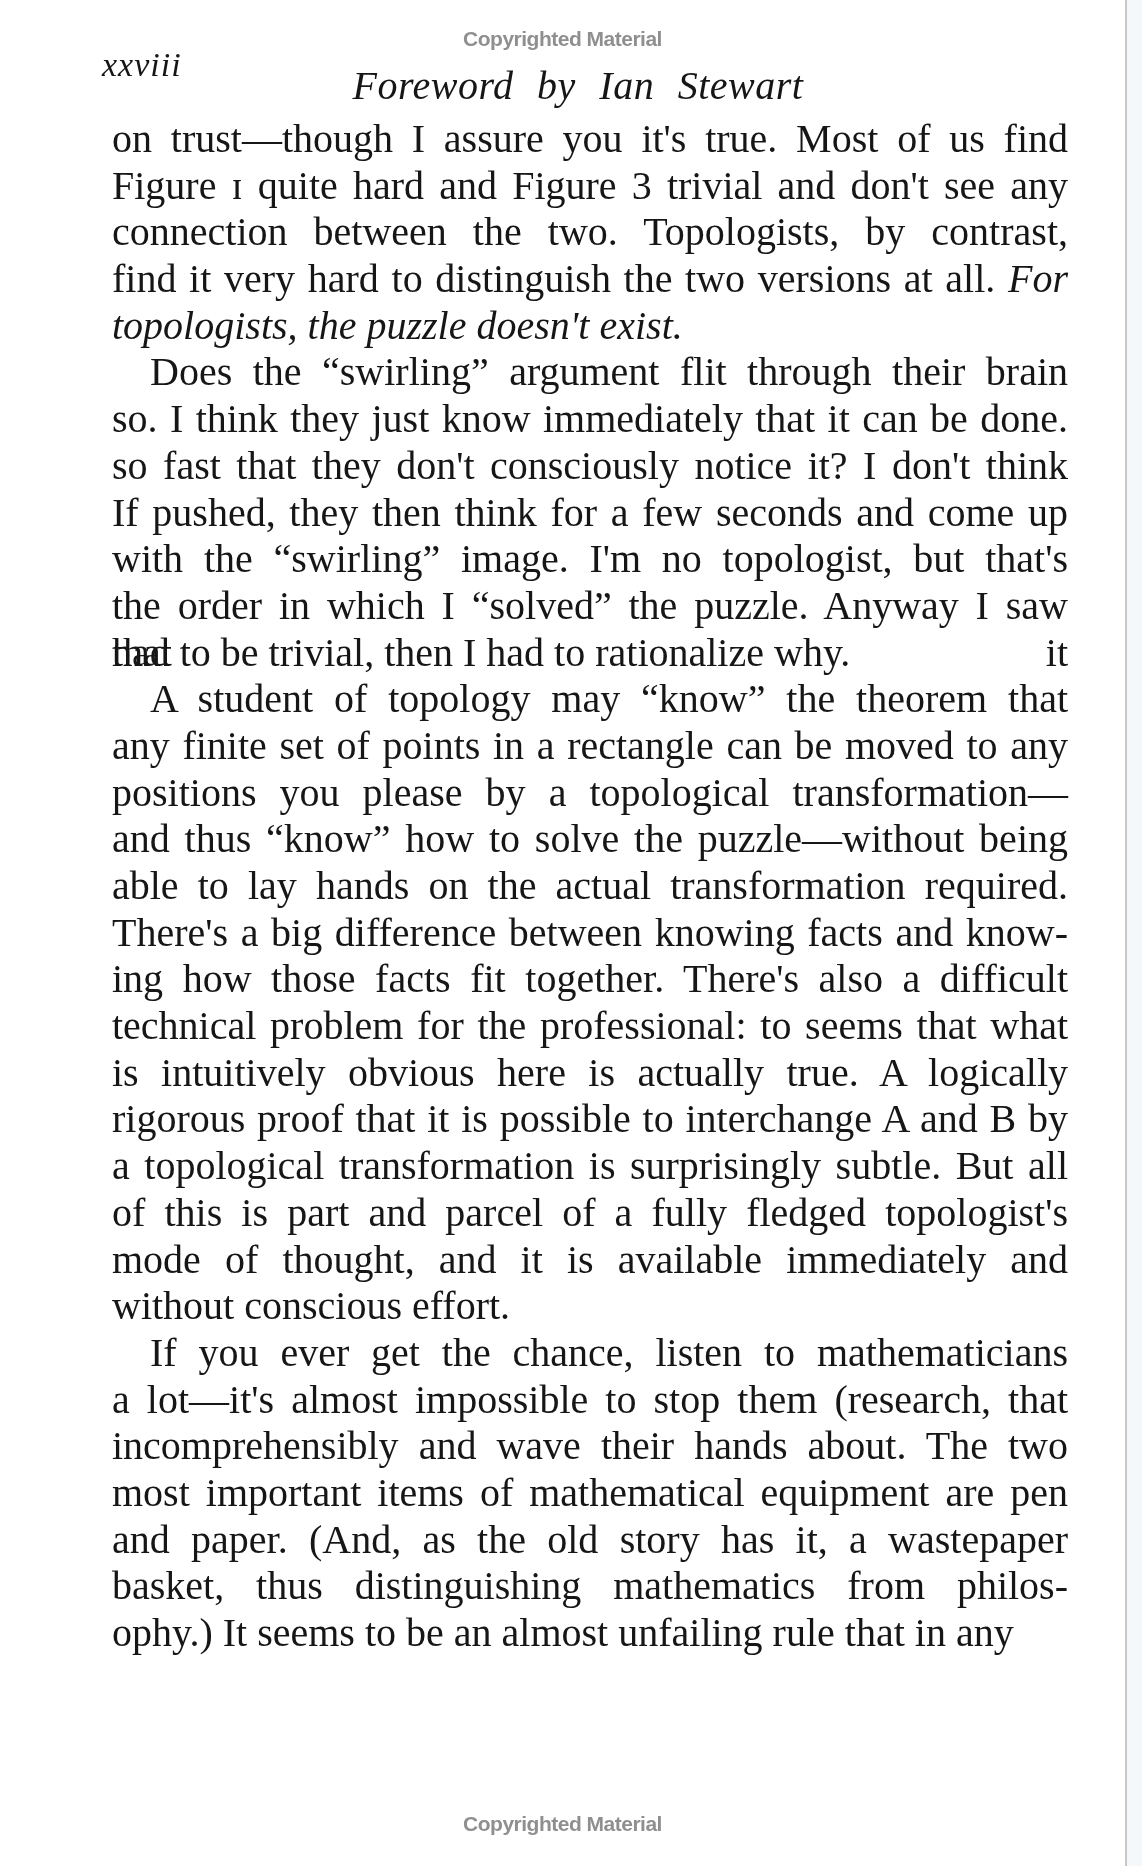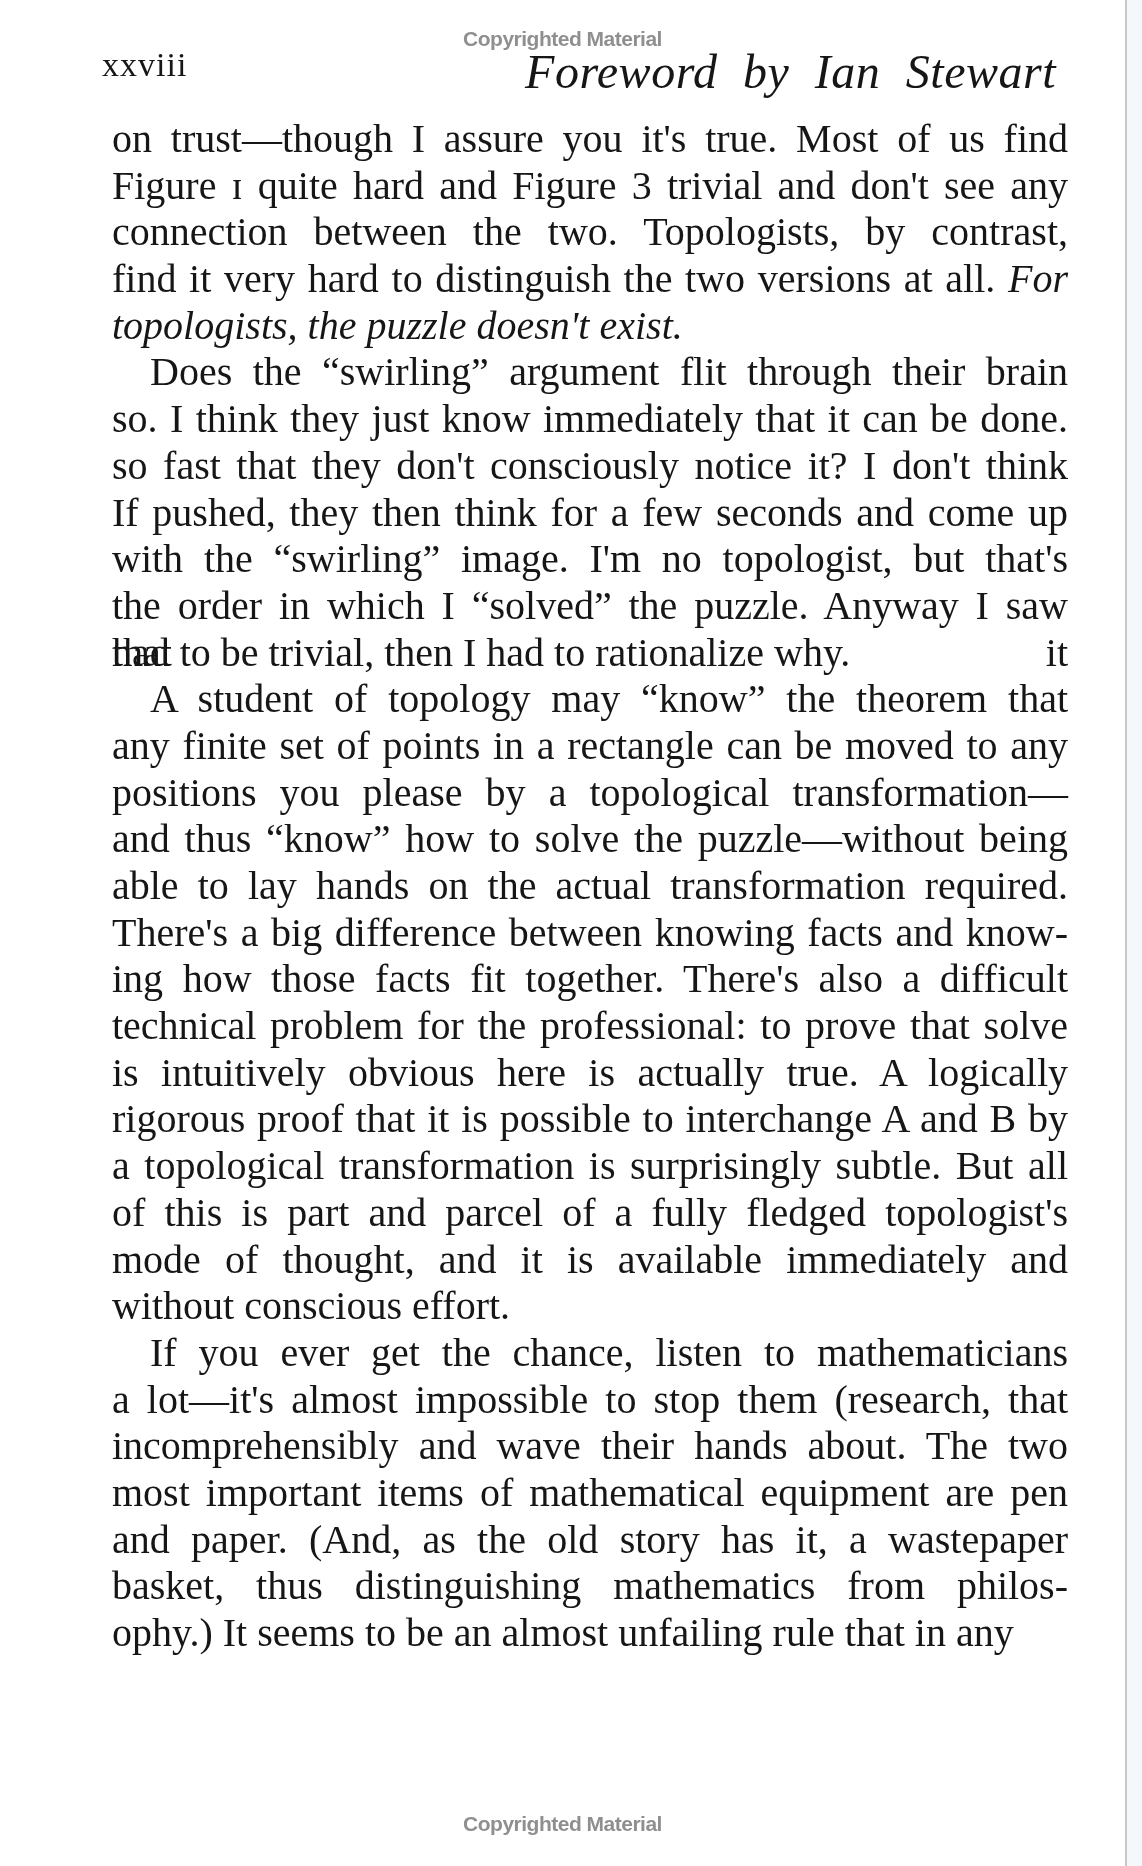--- a/index.html
+++ b/index.html
@@ -46,29 +46,30 @@
     left: 100px;
     width: 956px;
     height: 44px;
   }
   .page-number {
     position: absolute;
     left: 2px;
     top: 2px;
     font-size: 34px;
     letter-spacing: 1px;
+    font-style: italic;
   }
   .header-title {
     position: absolute;
     left: 0;
     width: 100%;
-    top: 0;
-    text-align: right;
+    top: 18px;
+    text-align: center;
     font-style: italic;
-    font-size: 48px;
+    font-size: 40px;
     word-spacing: 13px;
     letter-spacing: 0.5px;
   }
 
   .body-text {
     position: absolute;
     top: 116px;
     left: 112px;
     width: 956px;
     font-size: 40px;
@@ -110,21 +111,21 @@
       <div class="line"><span>with the “swirling” image. I'm no topologist, but that's</span></div>
       <div class="line"><span>the order in which I “solved” the puzzle. Anyway I saw that it</span></div>
       <div class="line last"><span>had to be trivial, then I had to rationalize why.</span></div>
       <div class="line indent"><span>A student of topology may “know” the theorem that</span></div>
       <div class="line"><span>any finite set of points in a rectangle can be moved to any</span></div>
       <div class="line"><span>positions you please by a topological transformation—</span></div>
       <div class="line"><span>and thus “know” how to solve the puzzle—without being</span></div>
       <div class="line"><span>able to lay hands on the actual transformation required.</span></div>
       <div class="line"><span>There's a big difference between knowing facts and know-</span></div>
       <div class="line"><span>ing how those facts fit together. There's also a difficult</span></div>
-      <div class="line"><span>technical problem for the professional: to prove that solve</span></div>
+      <div class="line"><span>technical problem for the professional: to seems that what</span></div>
       <div class="line"><span>is intuitively obvious here is actually true. A logically</span></div>
       <div class="line"><span>rigorous proof that it is possible to interchange A and B by</span></div>
       <div class="line"><span>a topological transformation is surprisingly subtle. But all</span></div>
       <div class="line"><span>of this is part and parcel of a fully fledged topologist's</span></div>
       <div class="line"><span>mode of thought, and it is available immediately and</span></div>
       <div class="line last"><span>without conscious effort.</span></div>
       <div class="line indent"><span>If you ever get the chance, listen to mathematicians</span></div>
       <div class="line"><span>a lot—it's almost impossible to stop them (research, that</span></div>
       <div class="line"><span>incomprehensibly and wave their hands about. The two</span></div>
       <div class="line"><span>most important items of mathematical equipment are pen</span></div>

